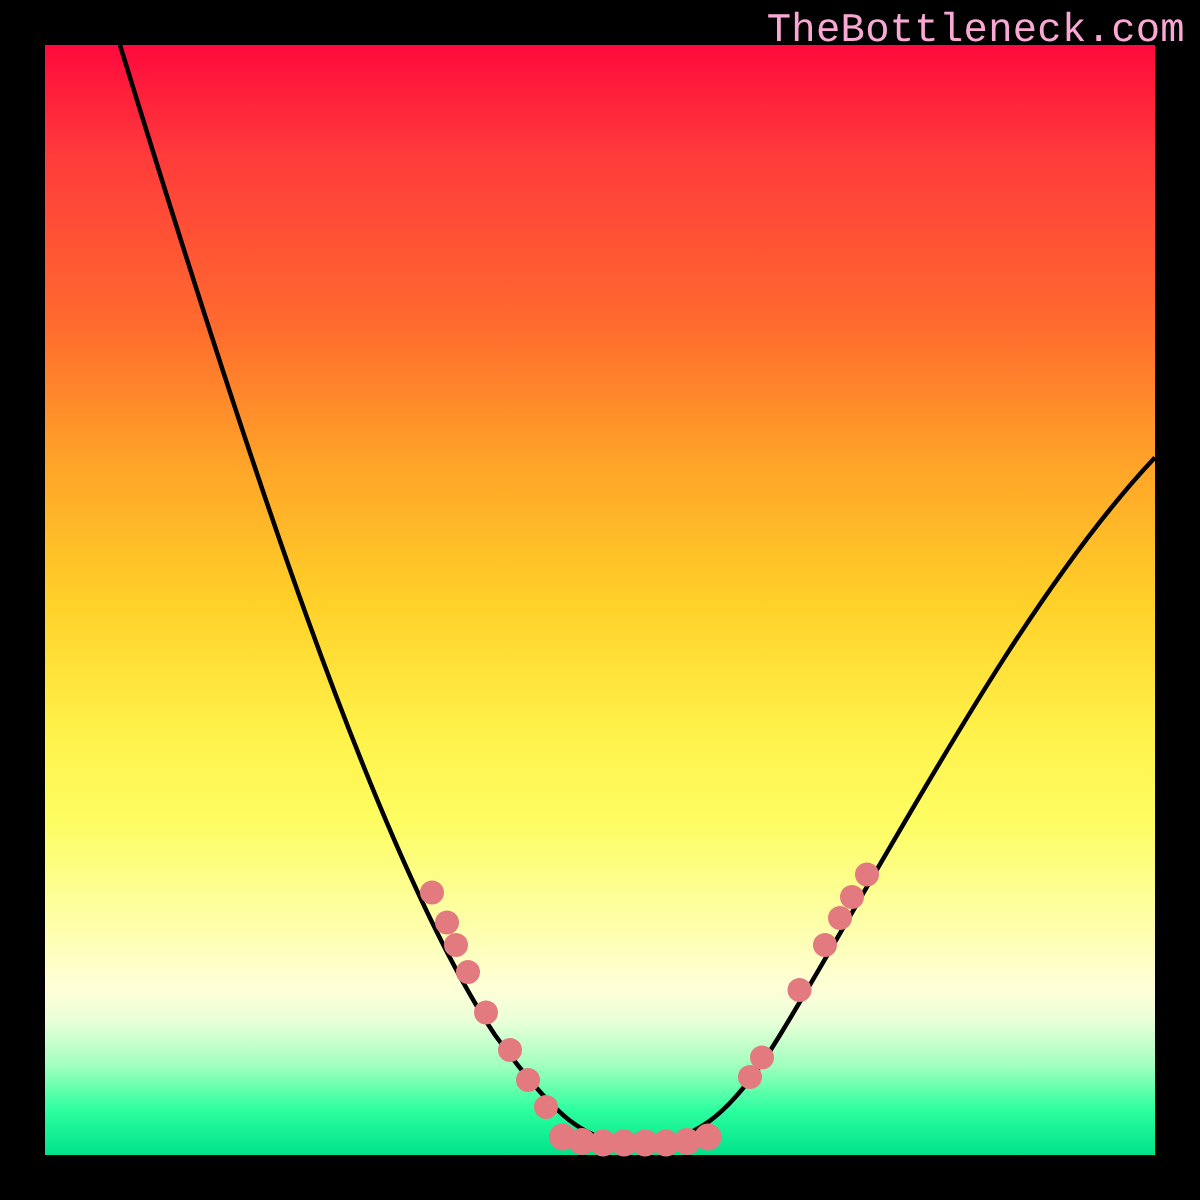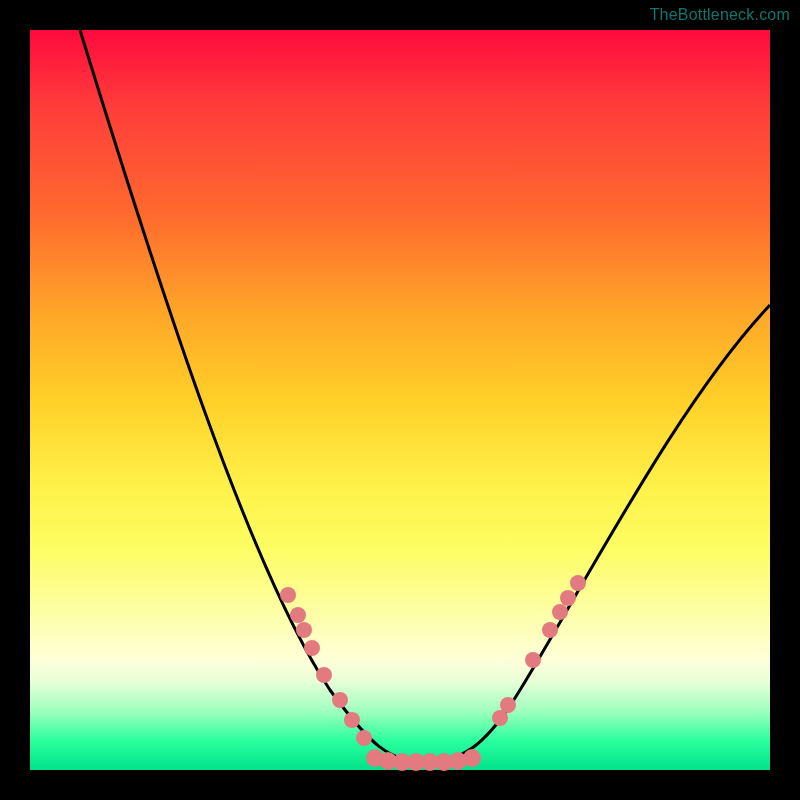--- a/index.html
+++ b/index.html
@@ -28,24 +28,24 @@
       #ffffd8 85%,
       #e8ffd8 88%,
       #a0ffbe 92%,
       #2bff9e 96%,
       #00e28a 100%);
   }
   .watermark {
     position: absolute;
     top: 6px;
     right: 10px;
-    font-family: Liberation Sans, sans-serif;
-    font-size: 16px;
+    font-family: Liberation Mono, monospace;
+    font-size: 27px;
     font-weight: 500;
-    color: #0f766e;
+    color: #f9a8d4;
     letter-spacing: 0.2px;
   }
   svg.curve {
     position: absolute;
     left: 0; top: 0;
     width: 740px; height: 740px;
     overflow: visible;
   }
   .dot {
     fill: #e27a7f;

